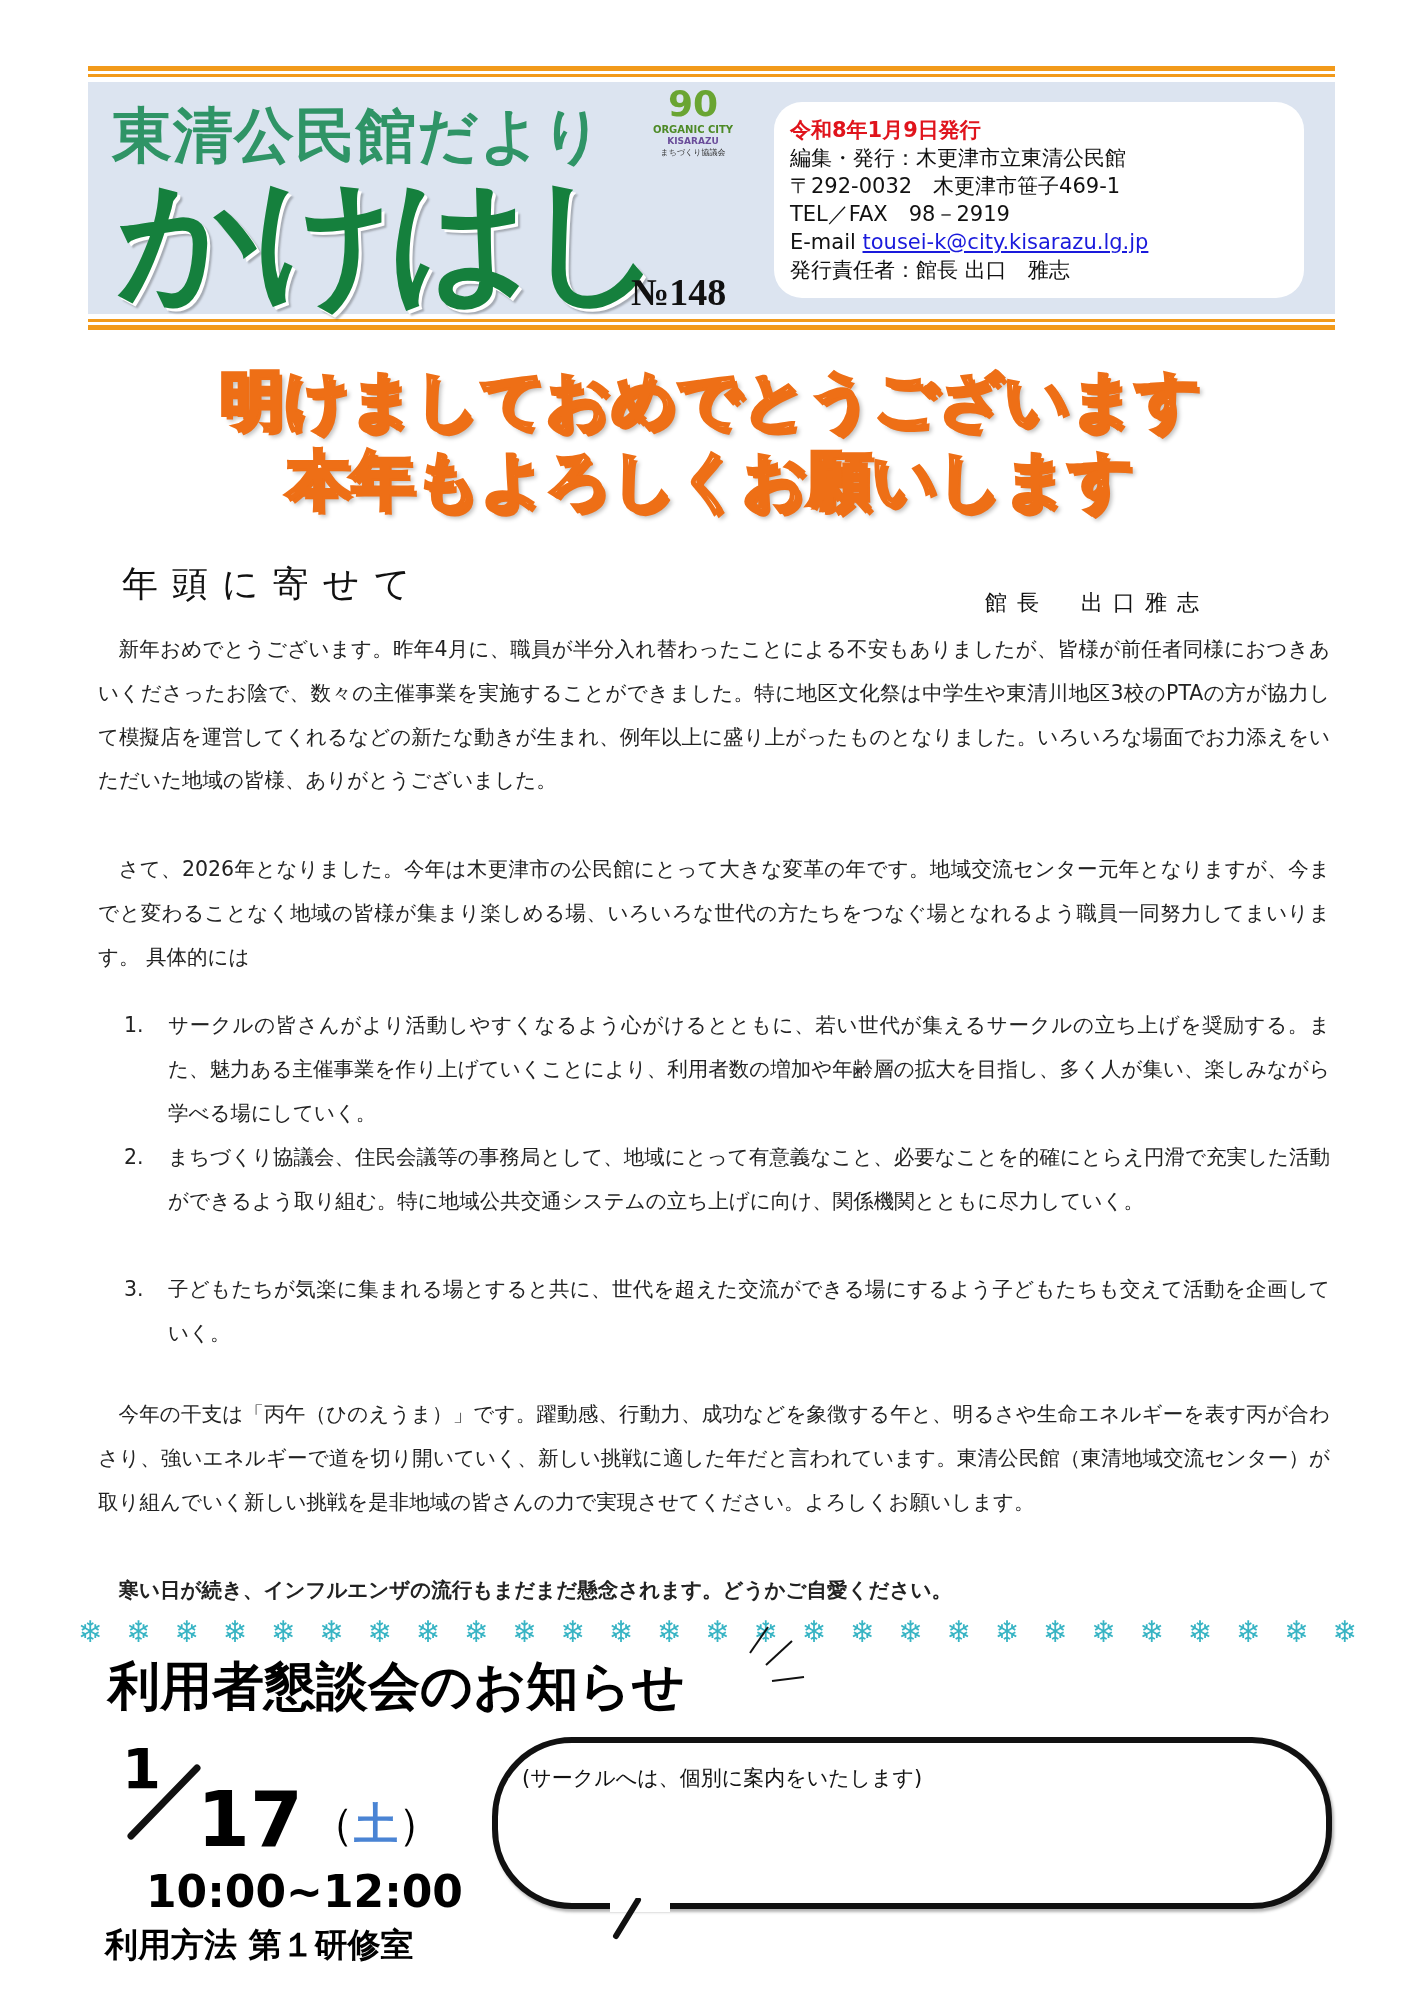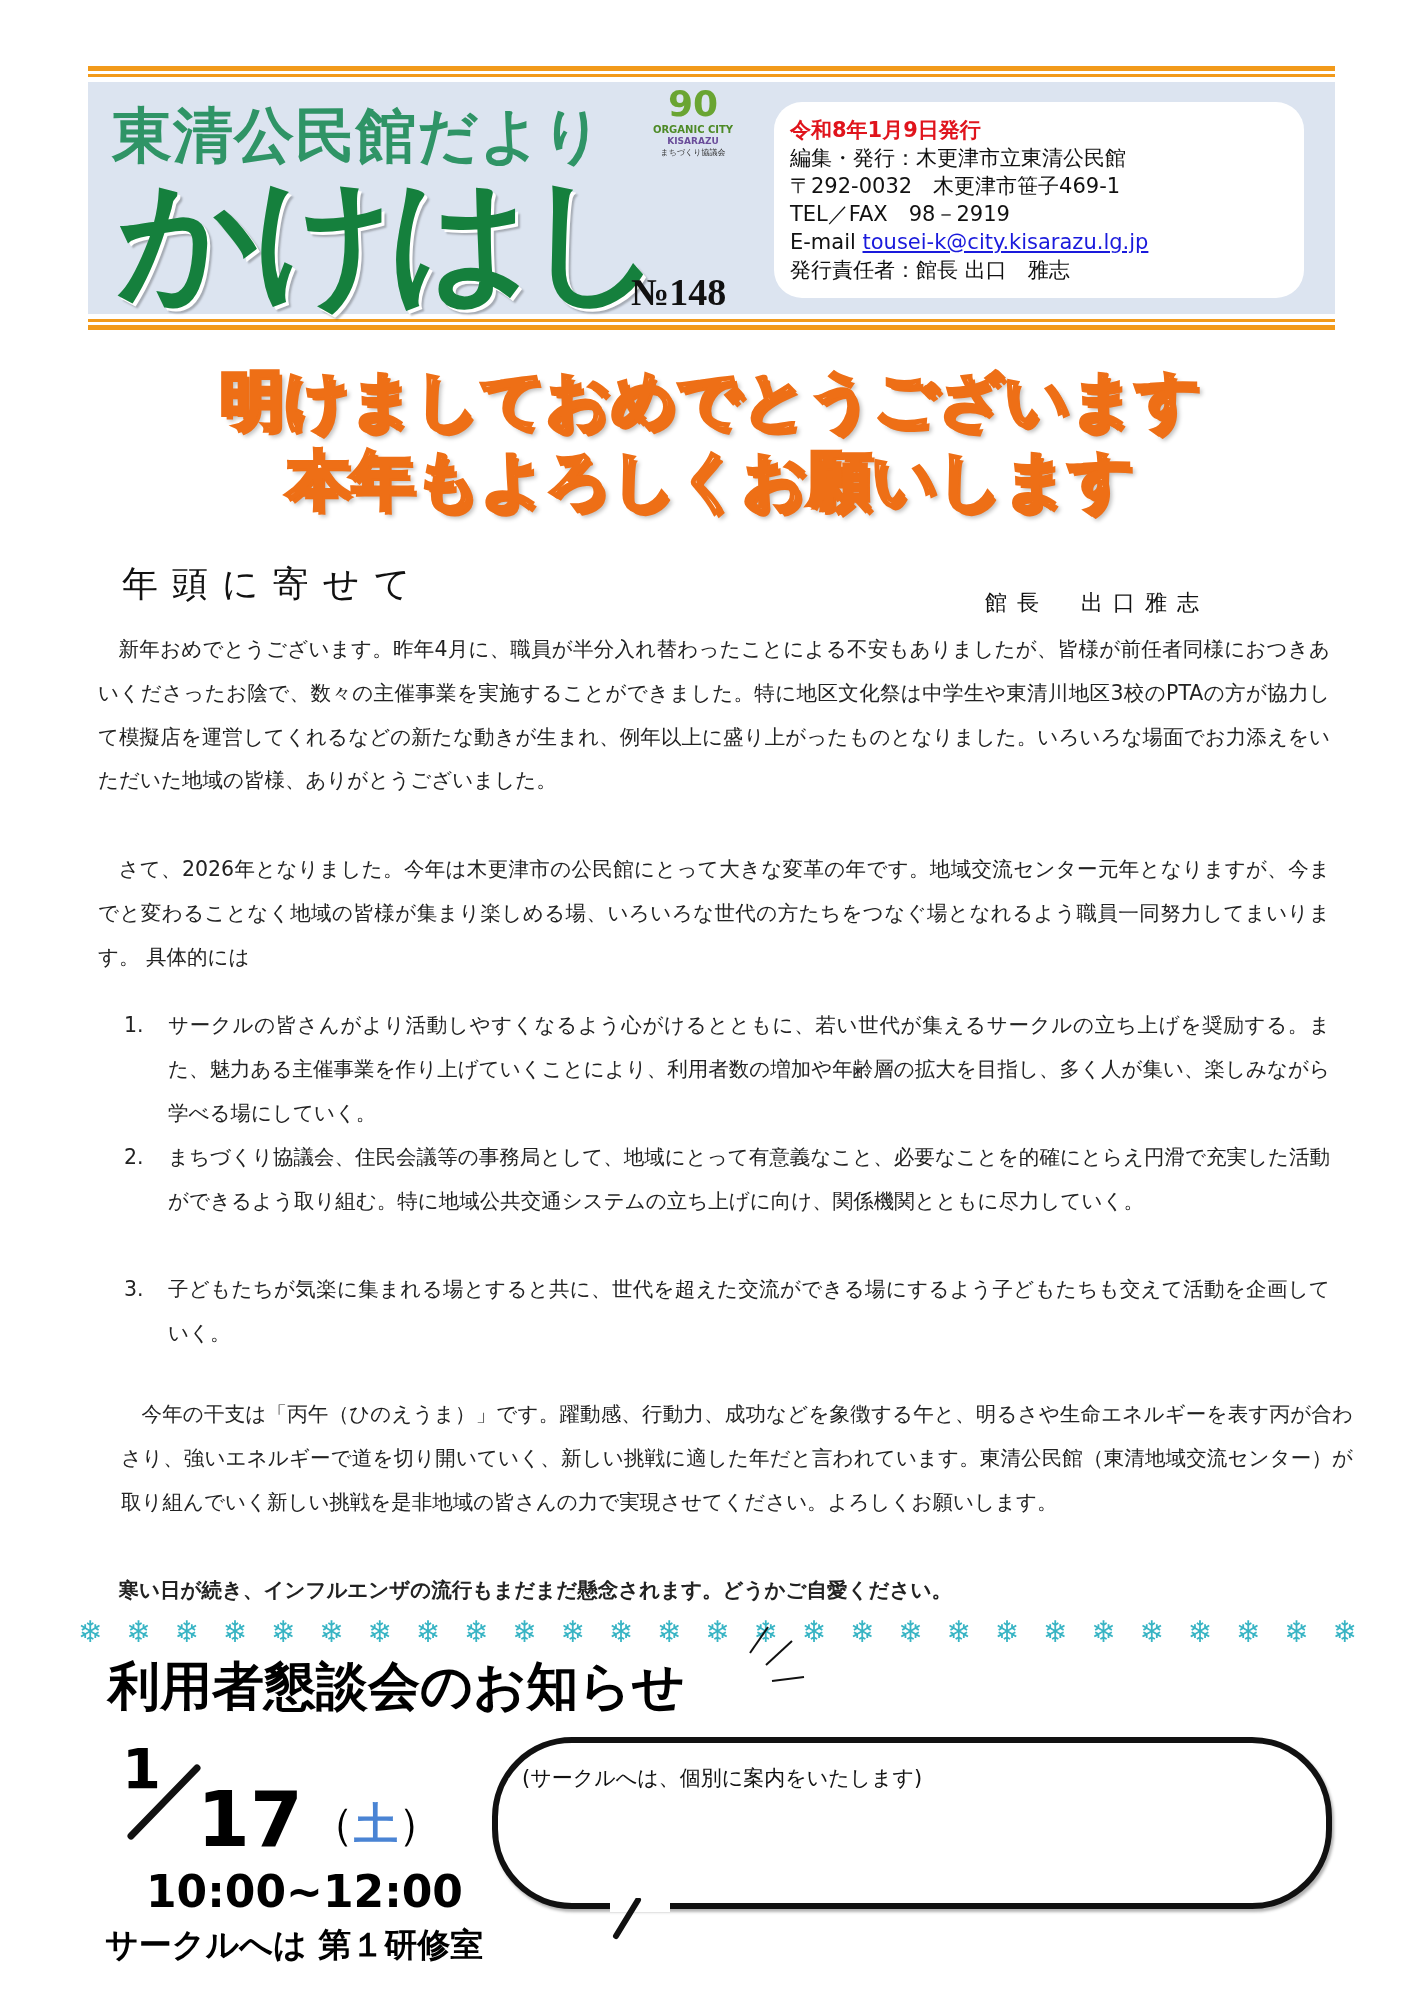--- a/index.html
+++ b/index.html
@@ -176,21 +176,21 @@
 </div>
 <div class="list-item" style="top:1136px;">
   <span class="num">2.</span>
   <span>まちづくり協議会、住民会議等の事務局として、地域にとって有意義なこと、必要なことを的確にとらえ円滑で充実した活動ができるよう取り組む。特に地域公共交通システムの立ち上げに向け、関係機関とともに尽力していく。</span>
 </div>
 <div class="list-item" style="top:1268px;">
   <span class="num">3.</span>
   <span>子どもたちが気楽に集まれる場とすると共に、世代を超えた交流ができる場にするよう子どもたちも交えて活動を企画していく。</span>
 </div>
 
-<div class="para indent" style="top:1393px;margin-left:23px;">今年の干支は「丙午（ひのえうま）」です。躍動感、行動力、成功などを象徴する午と、明るさや生命エネルギーを表す丙が合わさり、強いエネルギーで道を切り開いていく、新しい挑戦に適した年だと言われています。東清公民館（東清地域交流センター）が取り組んでいく新しい挑戦を是非地域の皆さんの力で実現させてください。よろしくお願いします。</div>
+<div class="para indent" style="top:1393px;">今年の干支は「丙午（ひのえうま）」です。躍動感、行動力、成功などを象徴する午と、明るさや生命エネルギーを表す丙が合わさり、強いエネルギーで道を切り開いていく、新しい挑戦に適した年だと言われています。東清公民館（東清地域交流センター）が取り組んでいく新しい挑戦を是非地域の皆さんの力で実現させてください。よろしくお願いします。</div>
 <div class="para indent" style="top:1569px;font-weight:bold;">寒い日が続き、インフルエンザの流行もまだまだ懸念されます。どうかご自愛ください。</div>
 
 <div class="snow-row" id="snow-row">
     <span>❄</span>
     <span>❄</span>
     <span>❄</span>
     <span>❄</span>
     <span>❄</span>
     <span>❄</span>
     <span>❄</span>
@@ -223,21 +223,21 @@
   <line x1="42" y1="66" x2="74" y2="62" stroke="#111" stroke-width="2"></line>
 </svg>
 
 <div class="date-month">1</div>
 <svg class="date-slash" viewBox="0 0 90 80">
   <line x1="6" y1="74" x2="72" y2="6" stroke="#111" stroke-width="7" stroke-linecap="round"></line>
 </svg>
 <div class="date-day">17</div>
 <div class="date-weekday"><span>（</span><span class="wd">土</span><span>）</span></div>
 <div class="time">10:00~12:00</div>
-<div class="venue">サークルへは 第１研修室</div>
+<div class="venue">利用方法 第１研修室</div>
 
 <div class="bubble"></div>
 <svg class="bubble-tail" viewBox="0 0 60 50">
   <rect x="0" y="0" width="60" height="14" fill="#ffffff"></rect>
   <line x1="28" y1="2" x2="6" y2="38" stroke="#111" stroke-width="6" stroke-linecap="round"></line>
 </svg>
 <div class="bubble-text">
   <div>(サークルへは、個別に案内をいたします)</div>
 </div>
 

